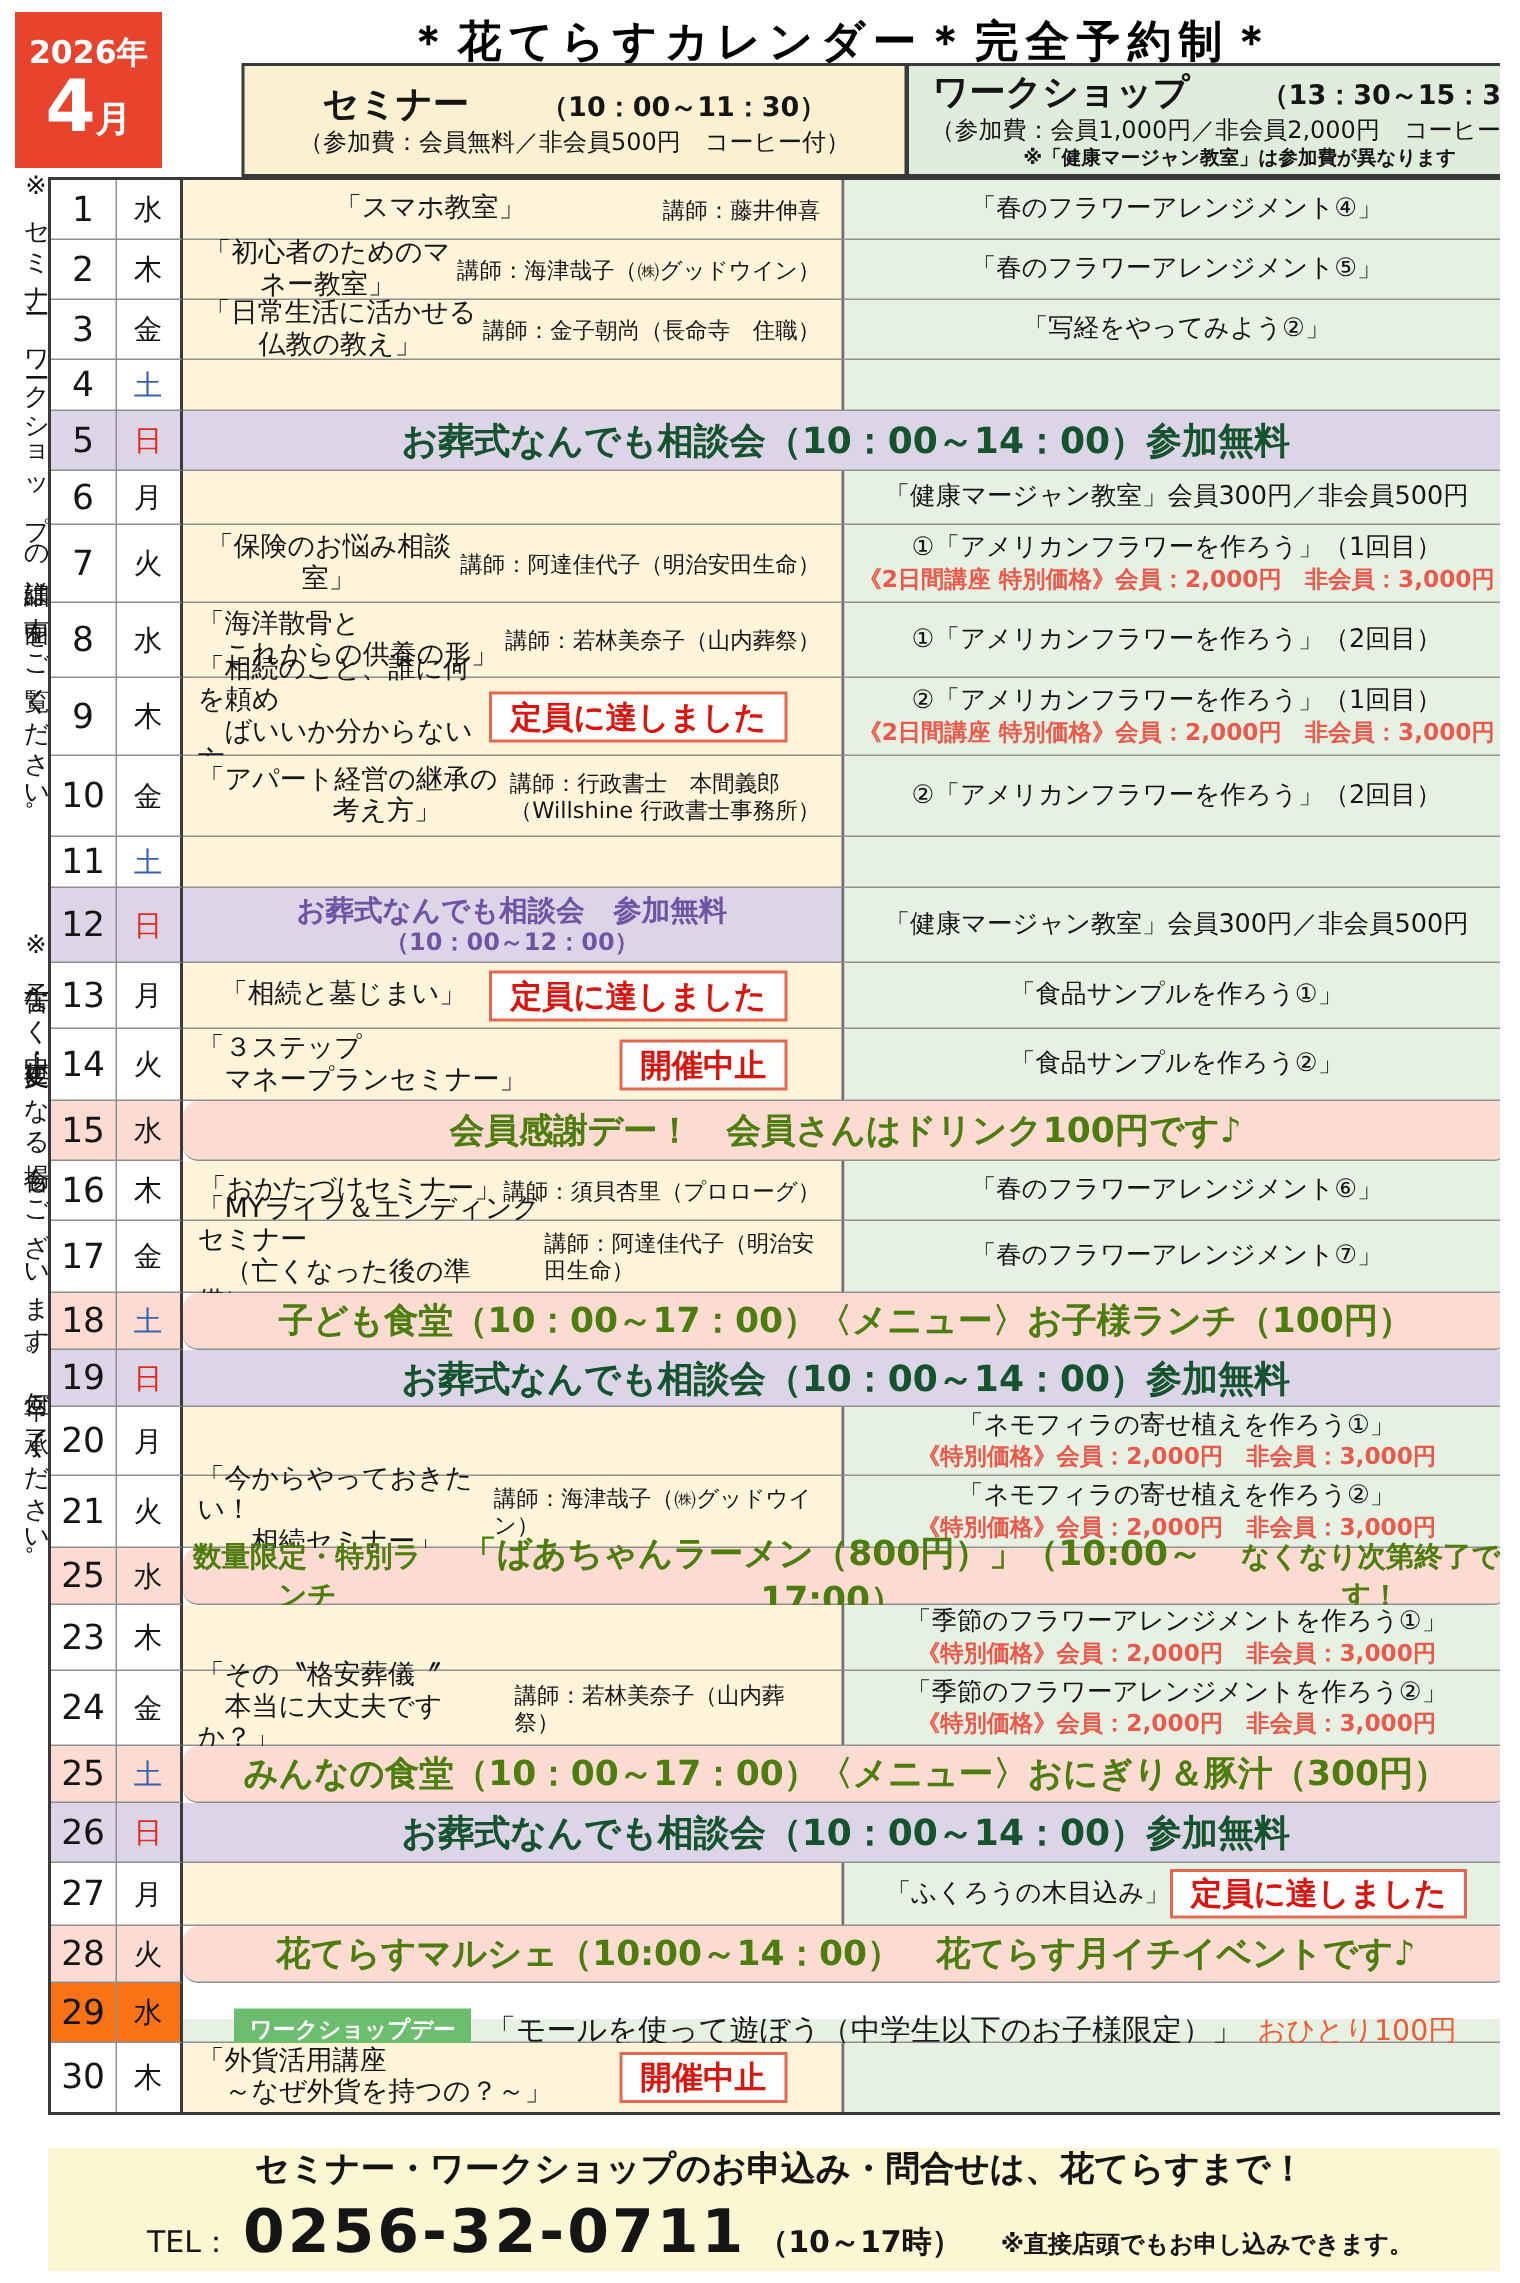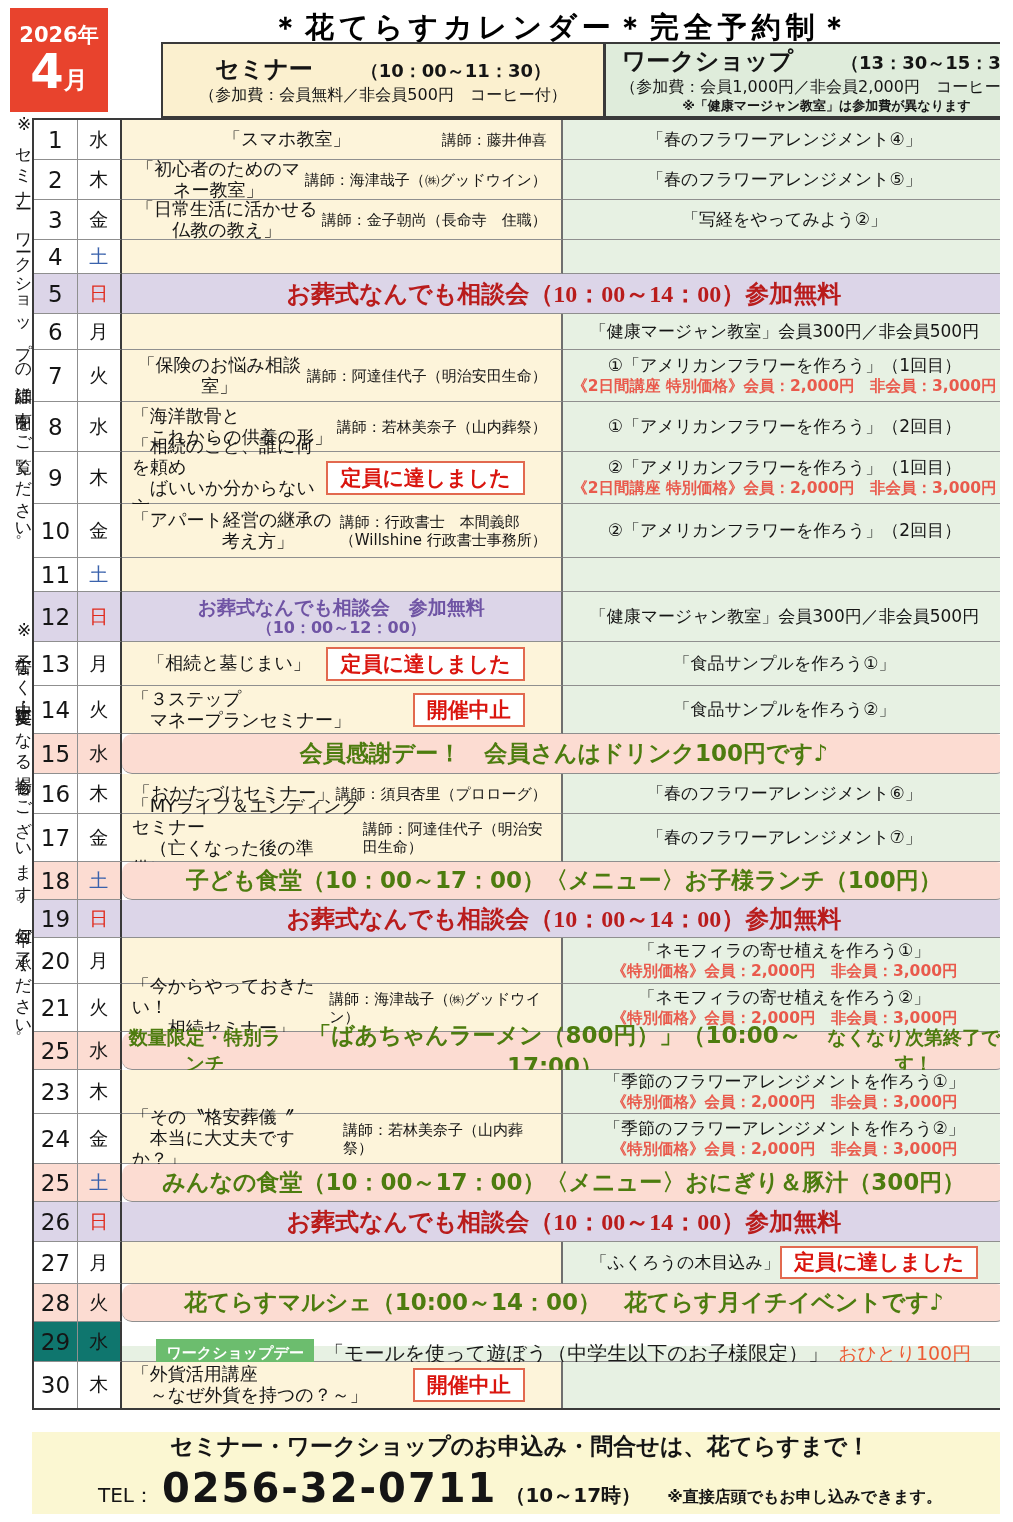--- a/index.html
+++ b/index.html
@@ -58,26 +58,26 @@
 
   .ws{width:445px;background:#e7f1e3;flex-direction:column;padding:0 6px;line-height:1.3;}
   .ws.wrow{flex-direction:row;}
   .ws-line{font-size:17px;text-align:center;}
   .ws-line.red{color:#e95a4c;font-size:15.5px;font-weight:bold;}
 
   .status{background:#fff;border:2px solid #e2694f;color:#da150e;font-weight:bold;
           font-size:21px;padding:1px 12px;white-space:nowrap;}
 
   .span-cell{width:888px;display:flex;align-items:center;justify-content:center;gap:10px;font-weight:bold;text-align:center;}
-  .bg-purple{background:#dcd5e8;color:#b91c1c;font-size:24px;font-family:Liberation Serif, serif;}
+  .bg-purple{background:#dcd5e8;color:#14532d;font-size:24px;}
   .bg-pink{background:#fcdcd2;color:#4d7c0f;font-size:23px;border-radius:10px;}
   .bg-green{background:#e7f1e3;color:#1a1a1a;font-size:20px;font-weight:normal;margin-top:24px;}
   .tint-purple{background:#dcd5e8;}
   .tint-pink{background:#fcdcd2;}
-  .tint-green{background:#0f766e;}
+  .tint-green{background:#f97316;}
   .span-lead{font-size:19px;}
   .span-suffix{font-size:19px;}
   .bg-green .span-suffix{color:#ed5c35;}
   .badge{background:#6cbd6e;color:#fff;font-size:15px;font-weight:bold;padding:5px 10px;}
 
   
   .footer{position:absolute;left:32px;top:1432px;width:976px;height:82px;background:#fbf7d2;
           display:flex;flex-direction:column;align-items:center;justify-content:center;line-height:1.3;}
   .f1{font-size:23px;font-weight:bold;}
   .f2{display:flex;align-items:baseline;gap:8px;}

